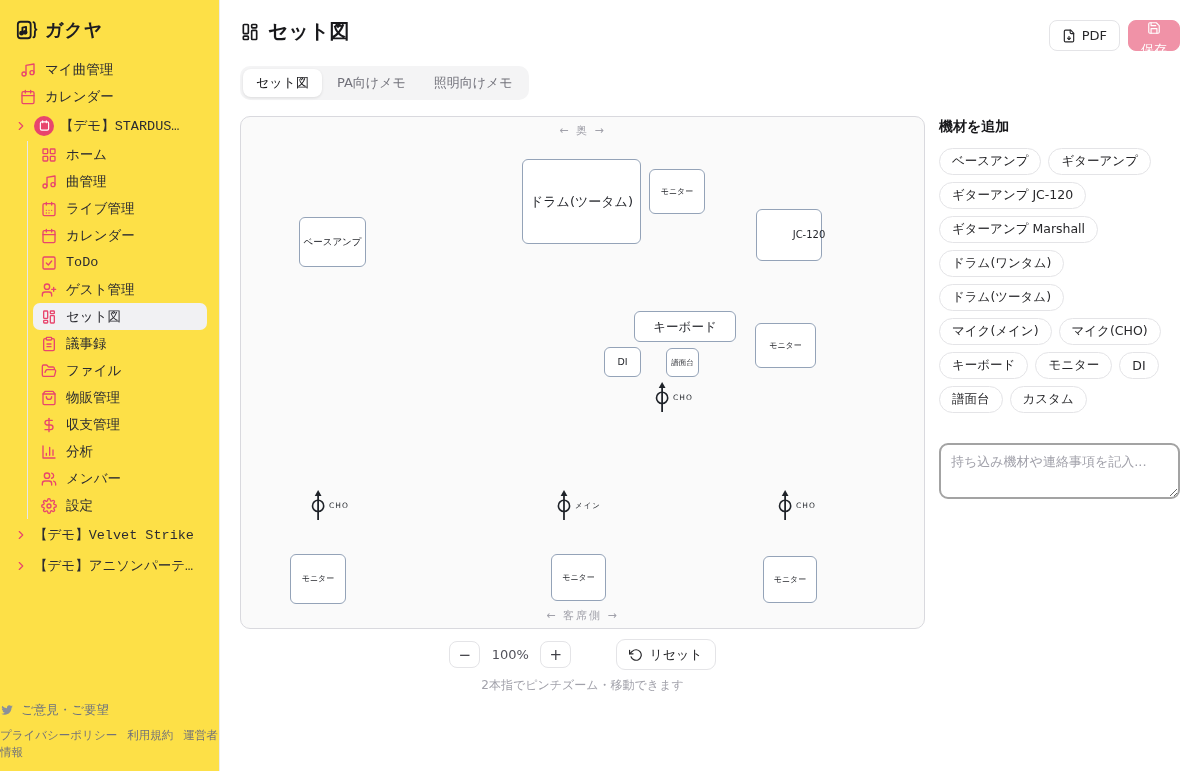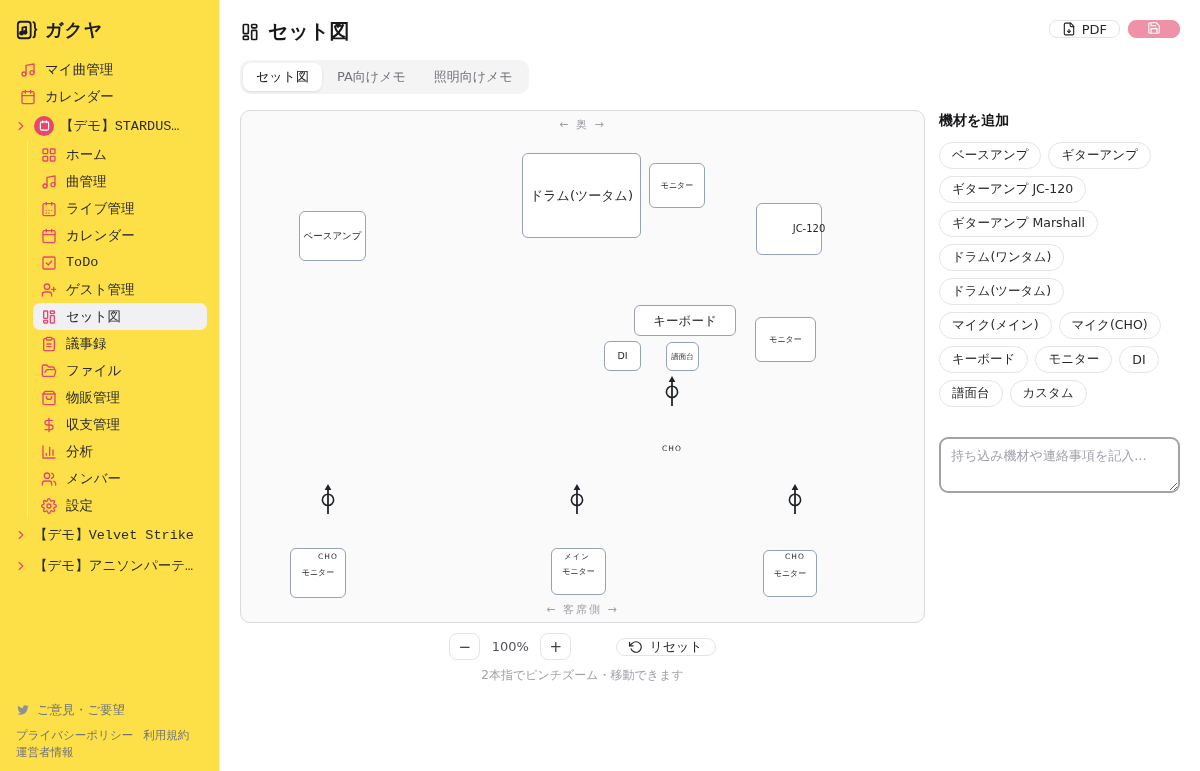--- a/index.html
+++ b/index.html
@@ -28,33 +28,33 @@
   .nav-icon { width:16px; height:16px; color:#e8456d; flex:0 0 16px; }
   .nav-icon svg { width:16px; height:16px; }
   .group-header { display:flex; align-items:center; gap:6px; height:31px; padding:0 2px; cursor:pointer;text-align:right; }
   .chev { width:14px; height:14px; color:#e8456d; flex:0 0 14px; }
   .avatar {
     width:20px; height:20px; border-radius:50%; background:#e8456d; color:#fff;
     display:flex; align-items:center; justify-content:center; flex:0 0 20px;
   }
   .group-label { font-size:13.5px; color:#2b2b31; overflow:hidden; text-overflow:ellipsis; white-space:nowrap; }
   .group-children { margin-left:15px; padding-left:5px; border-left:1px solid #e7e7ea; }
-  .side-footer { padding:6px 16px 0; }
+  .side-footer { padding:6px 0 0; }
   .feedback-row { display:flex; align-items:center; gap:7px; color:#6b7280; font-size:12.5px; padding:6px 0 8px; cursor:pointer; }
   .legal { font-size:11.5px; color:#71717a; line-height:1.5; }
   .legal a { color:#71717a; text-decoration:none; margin-right:10px; cursor:pointer; }
 
   
   .main { margin-left:220px; padding:18px 20px 0; }
   .header-row { display:flex; align-items:flex-start; justify-content:space-between; }
   .page-title { display:flex; align-items:center; gap:8px; font-size:20px; font-weight:bold; color:#18181b; }
   .title-icon { color:#18181b; }
   .header-actions { display:flex; gap:8px; margin-top:2px; }
   .btn {
-    display:flex; align-items:center; gap:6px; height:18px; padding:0 12px;
+    display:flex; align-items:center; gap:6px; height:31px; padding:0 12px;
     border-radius:8px; border:1px solid #e4e4e7; background:#fff;
     font-size:13px; color:#27272a; cursor:pointer; font-family:inherit;
   }
   .btn-save { background:#f092a7; border-color:#f092a7; color:#fff;flex-direction:column; }
 
   .tabs {
     display:inline-flex; align-items:center; background:#f4f4f5;
     border-radius:10px; padding:3px; margin-top:15px; gap:2px;
   }
   .tab { padding:5px 13px; border-radius:8px; font-size:13px; color:#71717a; cursor:pointer; white-space:nowrap; }
@@ -69,21 +69,21 @@
     background:#fafafa; border:1px solid #d9d9de; border-radius:10px; overflow:hidden;
   }
   .stage-edge { position:absolute; left:0; right:0; text-align:center; color:#a1a1aa; font-size:11px; letter-spacing:2px; }
   .stage-edge.top { top:6px; }
   .stage-edge.bottom { bottom:5px; }
   .gear-box {
     position:absolute; background:#fff; border:1px solid #94a3b8; border-radius:6px;
     display:flex; align-items:center; justify-content:center; text-align:center;
     color:#1f2127; cursor:grab; white-space:nowrap; line-height:1.2;
   }
-  .mic { position:absolute; transform:translateX(-50%); display:flex; flex-direction:column; align-items:center; cursor:grab;gap:36px; }
+  .mic { position:absolute; transform:translateX(-50%); display:flex; flex-direction:row; align-items:center; cursor:grab; }
   .mic svg { color:#1f2329; }
   .mic-label { font-size:7.5px; color:#1f2329; letter-spacing:1px; margin-top:1px; }
 
   .zoom-row { display:flex; align-items:center; justify-content:center; gap:9px; margin-top:10px; }
   .zoom-btn {
     width:31px; height:27px; background:#fff; border:1px solid #e4e4e7; border-radius:8px;
     font-size:15px; color:#3f3f46; cursor:pointer; display:flex; align-items:center; justify-content:center;
     font-family:inherit;
   }
   .zoom-level { font-size:13px; color:#52525b; min-width:42px; text-align:center; }

